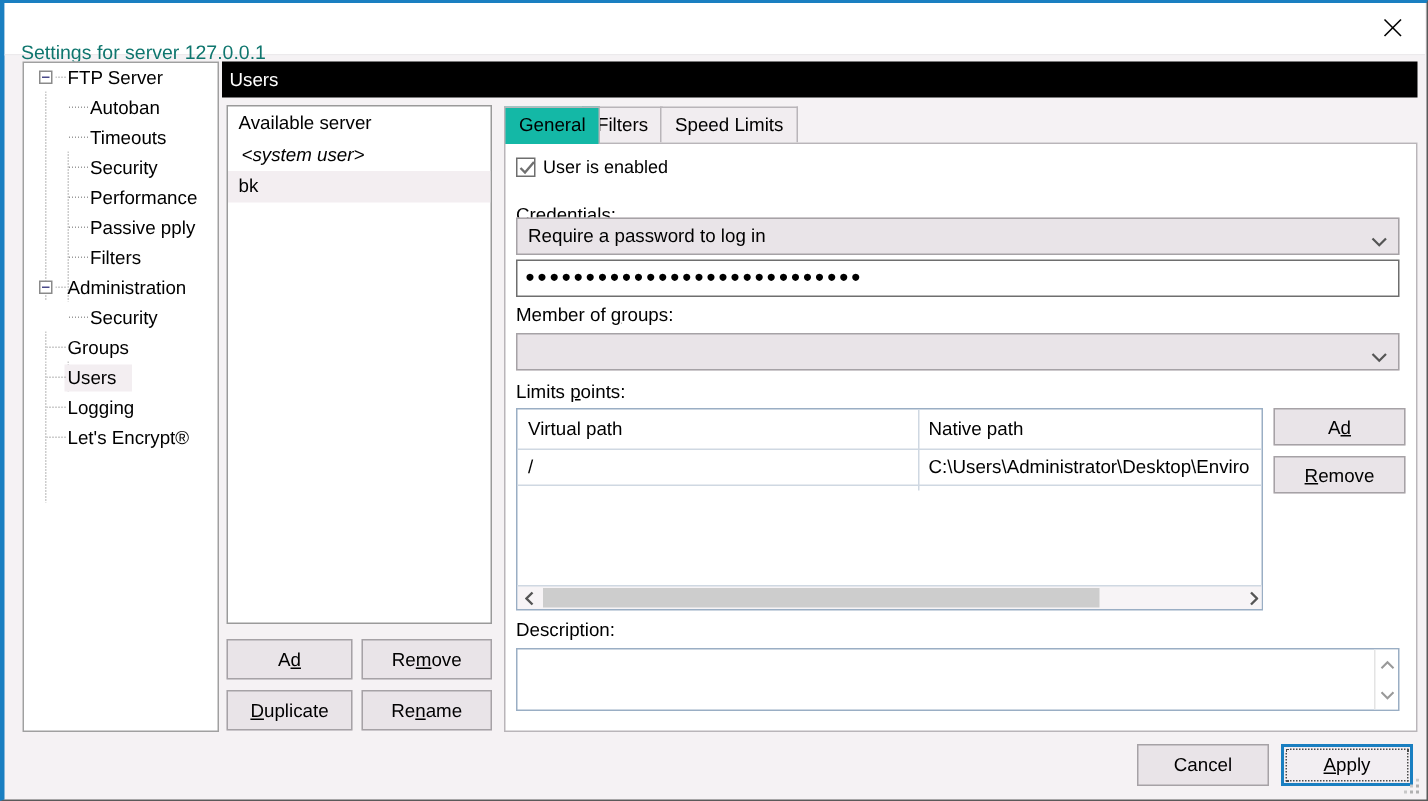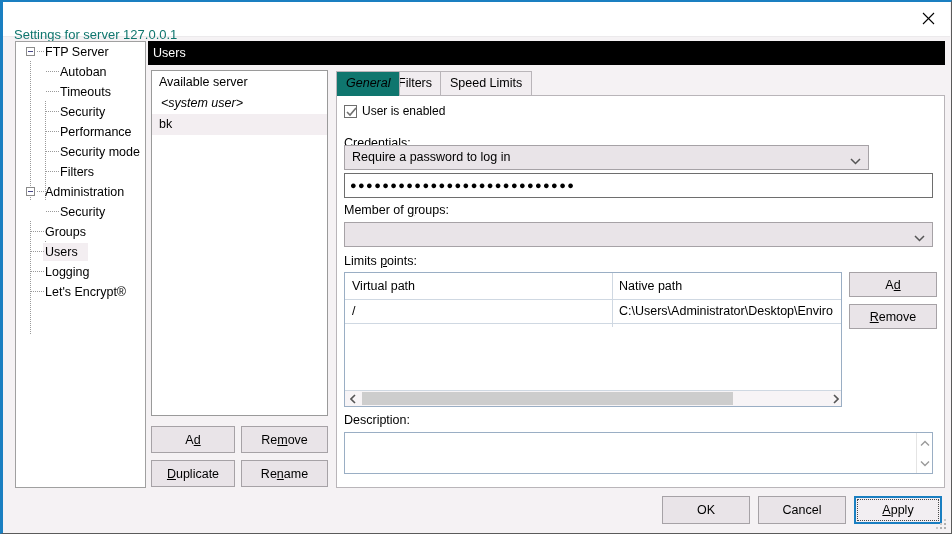--- a/index.html
+++ b/index.html
@@ -145,25 +145,24 @@
     height: 24px; line-height: 23px;
     padding: 0 9px;
     font-size: 12.5px;
     border: 1px solid #b9b5b9;
     border-bottom: none;
     background: #f1edf0;
     cursor: default;
     white-space: nowrap;
   }
   .tab.active {
-    background: #0f766e;
+    background: #14b8a6;
     border-color: #b9b5b9;
     z-index: 3;
     height: 25px;
-    font-style: italic;
   }
   #tab-general { left: 0px; }
   #tab-filters { left: 52px; }
   #tab-speed   { left: 104px; }
 
   #tabpage {
     position: absolute; left: 333px; top: 93px;
     width: 609px; height: 393px;
     background: #ffffff;
     border: 1px solid #b9b5b9;
@@ -201,21 +200,21 @@
   }
   .combo .cb-text {
     position: absolute; left: 7px; top: 0;
     line-height: 23px;
     font-size: 12.5px;
     white-space: nowrap;
   }
   .combo .cb-arrow {
     position: absolute; right: 7px; top: 8px;
   }
-  #combo-credentials { left: 7px; top: 49px; width: 525px; }
+  #combo-credentials { left: 7px; top: 49px; width: 589px; }
   #combo-groups      { left: 7px; top: 126px; width: 589px; }
 
   #pwd-field {
     position: absolute; left: 7px; top: 77px;
     width: 589px; height: 25px;
     background: #ffffff;
     border: 1px solid #6e6e6e;
     overflow: hidden;
   }
   #pwd-dots {
@@ -371,21 +370,21 @@
         <div class="tree-row lvl1">
           <div class="dots-h" style="left: 30px; width: 13px;"></div>
           <span class="tw-label">Security</span>
         </div>
         <div class="tree-row lvl1">
           <div class="dots-h" style="left: 30px; width: 13px;"></div>
           <span class="tw-label">Performance</span>
         </div>
         <div class="tree-row lvl1">
           <div class="dots-h" style="left: 30px; width: 13px;"></div>
-          <span class="tw-label">Security mode</span>
+          <span class="tw-label">Passive pply</span>
         </div>
         <div class="tree-row lvl1">
           <div class="dots-h" style="left: 30px; width: 13px;"></div>
           <span class="tw-label">Filters</span>
         </div>
         <div class="tree-row lvl0">
           <div class="expander"></div>
           <div class="dots-h" style="left: 21px; width: 7px;"></div>
           <span class="tw-label">Administration</span>
         </div>
@@ -526,23 +525,20 @@
         </div>
         <div class="ds-arrow" id="ds-down">
           <svg width="10" height="7" viewBox="0 0 10 7">
               <polyline points="1,1.5 5,5.5 9,1.5" fill="none" stroke="#9a9a9a" stroke-width="1.4"></polyline>
             </svg>
         </div>
       </div>
     </div>
   </div>
 
-  <div class="btn" id="btn-ok">
-    <span>OK</span>
-  </div>
   <div class="btn" id="btn-cancel">
     <span>Cancel</span>
   </div>
   <div class="btn" id="btn-apply">
     <span class="focus-ring"></span>
     <span><span class="u">A</span><span>pply</span></span>
   </div>
 
   <div id="resize-grip">
     <svg width="12" height="12" viewBox="0 0 12 12">

